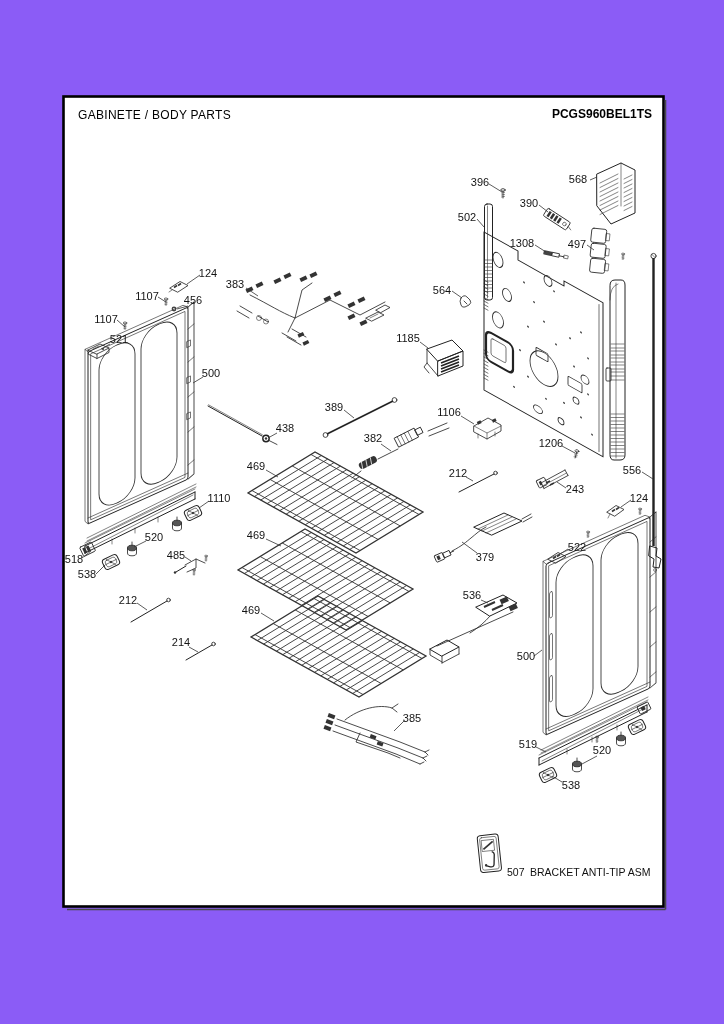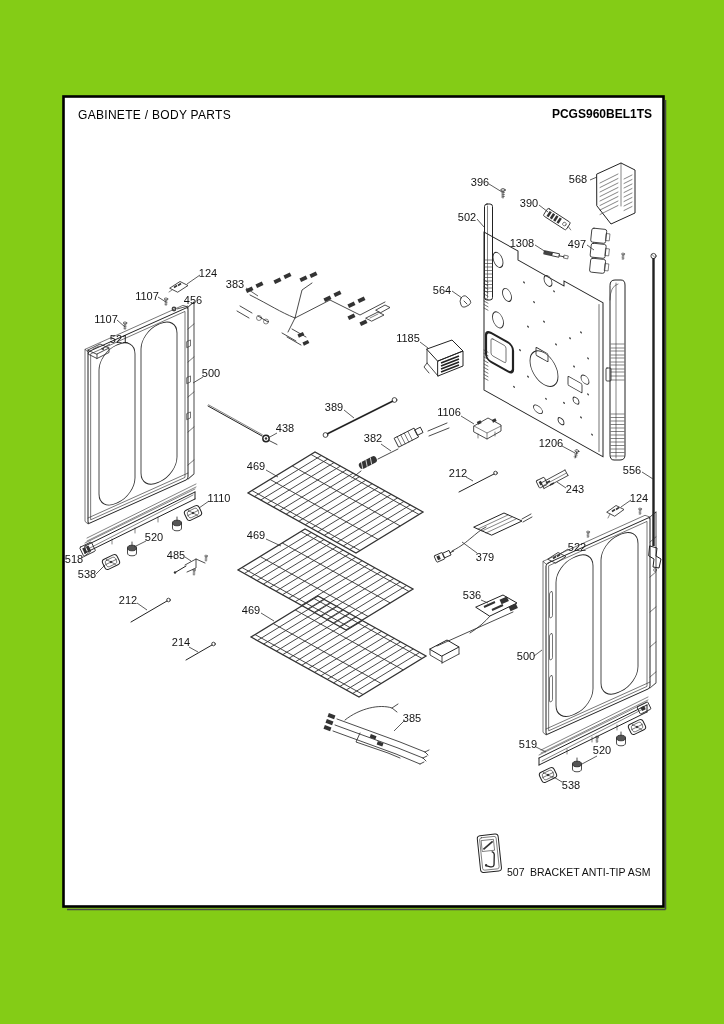--- a/index.html
+++ b/index.html
@@ -1,16 +1,16 @@
 <!DOCTYPE html>
 <html><head>
 <meta charset="utf-8">
 <style>
   html,body{margin:0;padding:0;background:#fff}
-  .page{position:relative;width:724px;height:1024px;background:#84cc16;overflow:hidden}
+  .page{position:relative;width:724px;height:1024px;background:#8b5cf6;overflow:hidden}
   svg{display:block}
   .ln{fill:none;stroke:#222;stroke-width:1;stroke-linecap:round;stroke-linejoin:round}
   .med{fill:none;stroke:#2a2a2a;stroke-width:.85;stroke-linecap:round;stroke-linejoin:round}
   .thin{fill:none;stroke:#333;stroke-width:.6;stroke-linecap:round;stroke-linejoin:round}
   .dk{fill:#333;stroke:none}
   .lbl{font:11px "Liberation Sans",sans-serif;fill:#141414}
   .hdr{font:12px "Liberation Sans",sans-serif;fill:#000;letter-spacing:.3px}
   .hdrb{font:700 12px "Liberation Sans",sans-serif;fill:#000}
   .note{font:10.5px "Liberation Sans",sans-serif;fill:#111}
   .leader{stroke:#333;stroke-width:.8;fill:none}

